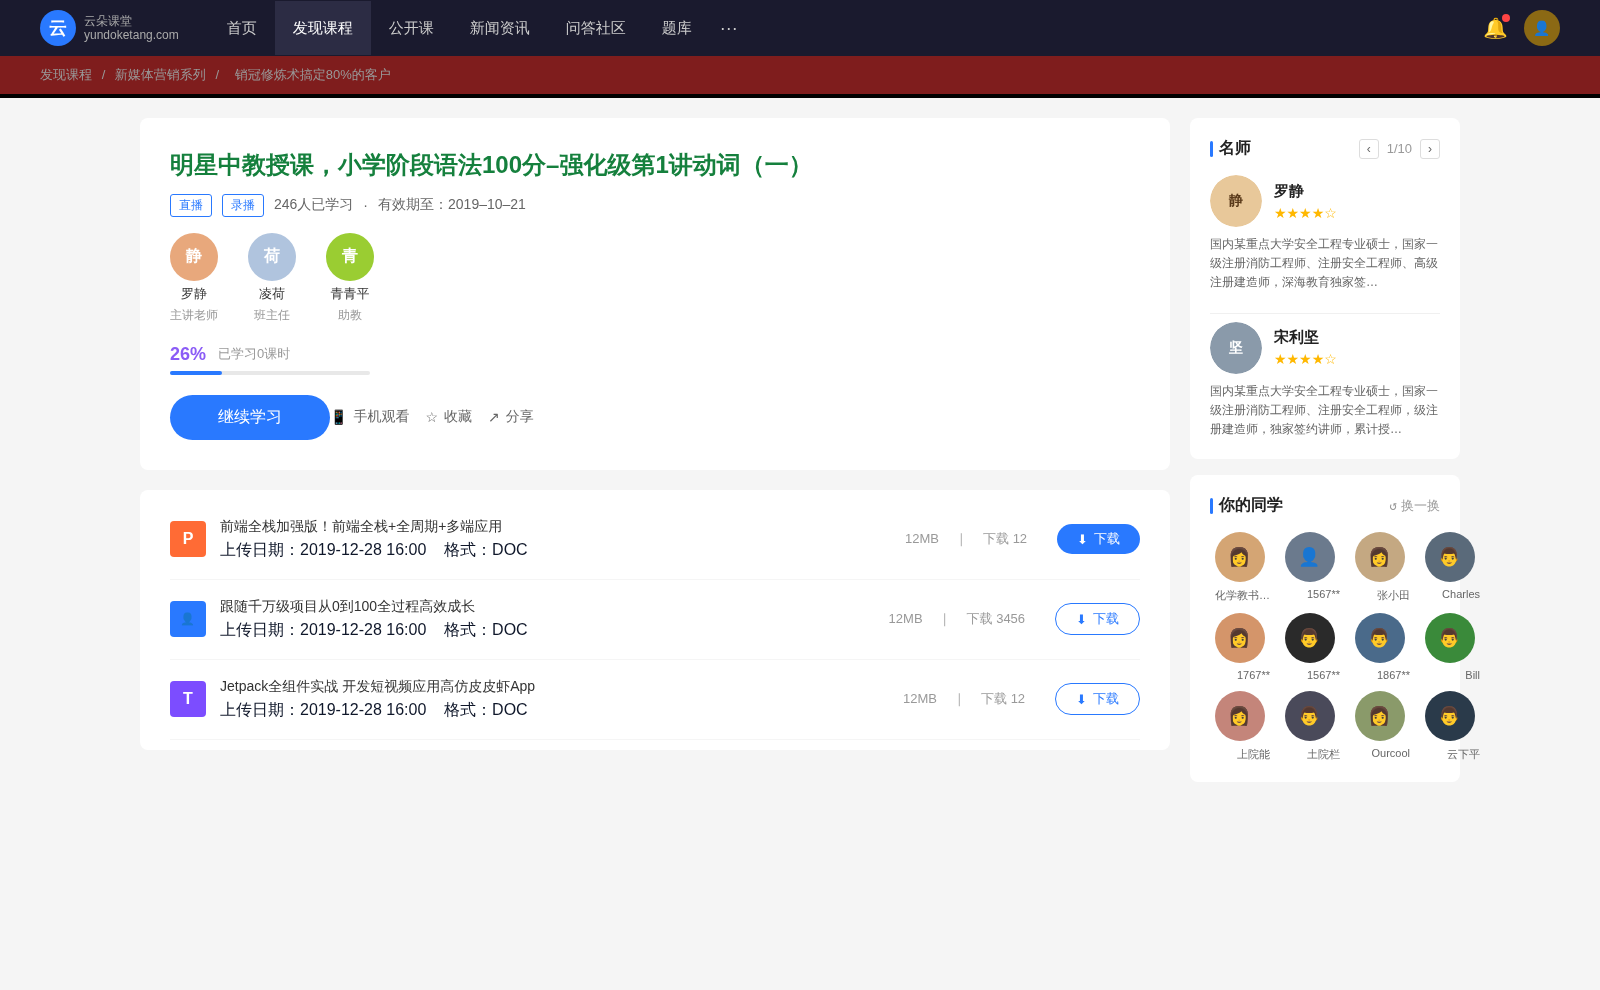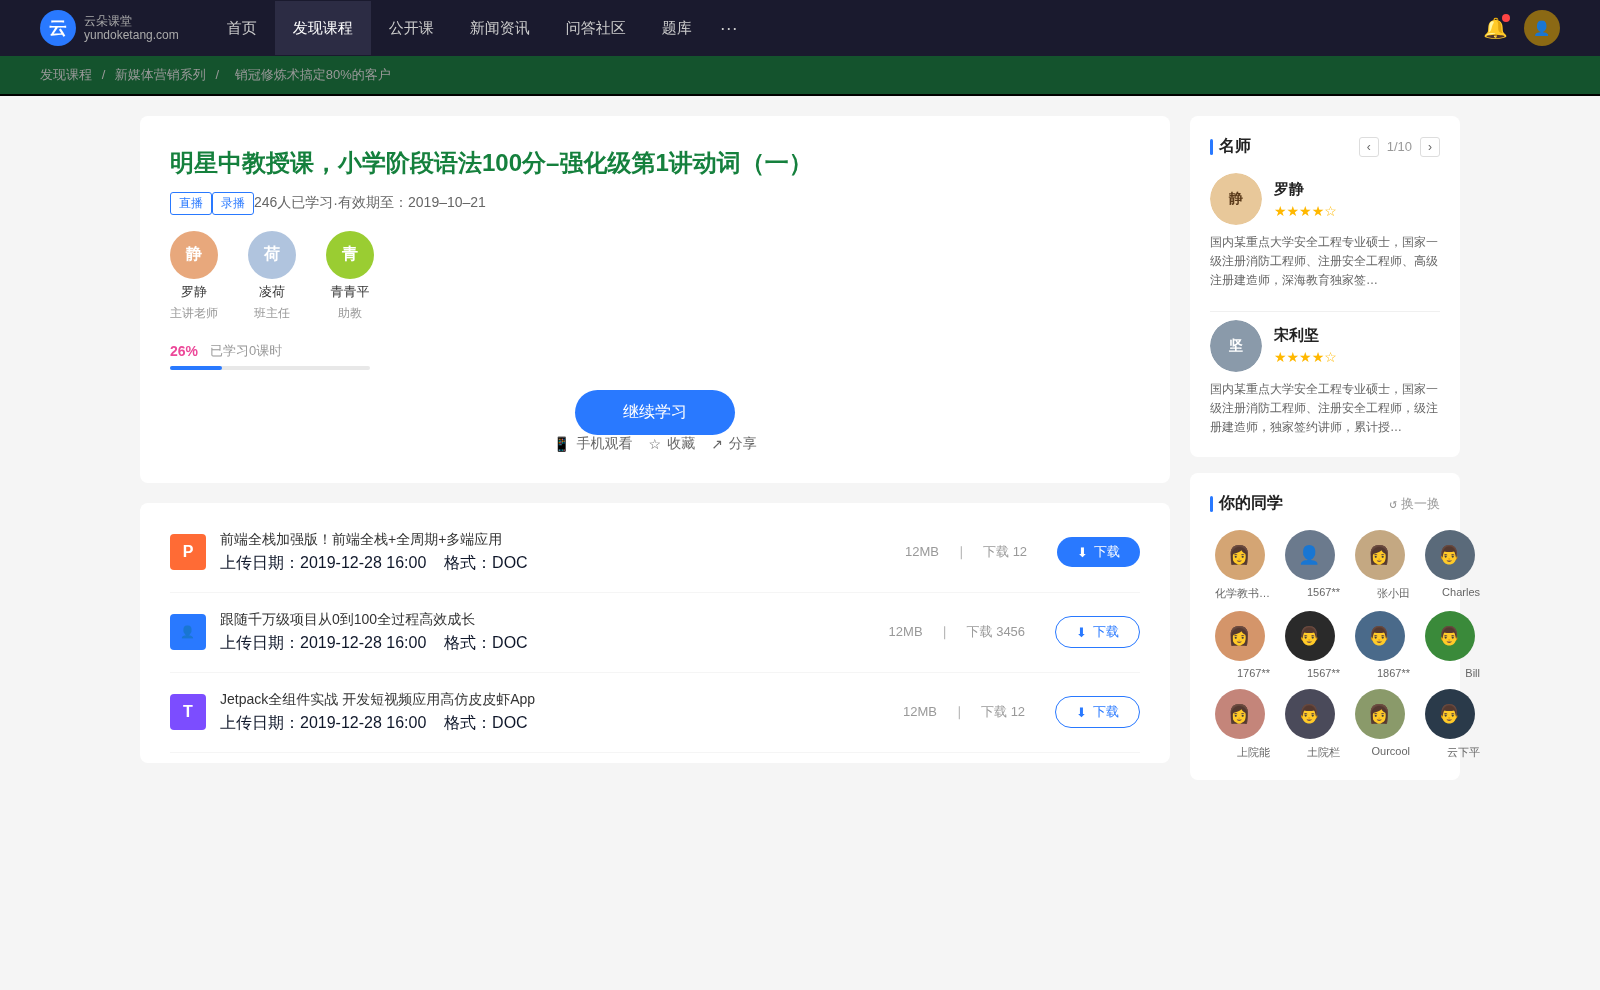--- a/index.html
+++ b/index.html
@@ -14,54 +14,54 @@
     .nav-items { display: flex; align-items: center; flex: 1; }
     .nav-item { color: #ccc; padding: 0 18px; height: 54px; display: flex; align-items: center; cursor: pointer; font-size: 15px; text-decoration: none; }
     .nav-item.active { background: #2c2c44; color: white; }
     .nav-more { color: #ccc; font-size: 18px; cursor: pointer; padding: 0 10px; }
     .nav-right { margin-left: auto; display: flex; align-items: center; gap: 16px; }
     .nav-bell { color: #ccc; font-size: 20px; cursor: pointer; position: relative; }
     .nav-bell-dot { width: 8px; height: 8px; background: #ff4444; border-radius: 50%; position: absolute; top: -2px; right: -2px; }
     .nav-avatar { width: 36px; height: 36px; border-radius: 50%; background: #8B6914; overflow: hidden; cursor: pointer; display: flex; align-items: center; justify-content: center; color: white; font-size: 14px; }
 
     
-    .breadcrumb { background: #14532d; padding: 10px 40px; font-size: 13px; color: #999; border-bottom: 2px solid #000000; }
+    .breadcrumb { background: #7f1d1d; padding: 10px 40px; font-size: 13px; color: #999; border-bottom: 4px solid #000000; }
     .breadcrumb a { color: #999; text-decoration: none; }
     .breadcrumb span { margin: 0 6px; }
 
     
     .main-container { max-width: 1400px; margin: 20px auto; padding: 0 40px; display: flex; gap: 20px; }
 
     
     .left-content { flex: 1; }
 
     
     .course-card { background: white; border-radius: 8px; padding: 30px; margin-bottom: 20px; }
     .course-title { font-size: 24px; font-weight: bold; color: #15803d; margin-bottom: 12px; line-height: 1.4; }
-    .course-meta { display: flex; align-items: center; margin-bottom: 16px; text-align: center; }
+    .course-meta { display: flex; align-items: center; gap: 10px; margin-bottom: 16px; text-align: center; }
     .badge { padding: 2px 8px; border-radius: 3px; font-size: 12px; }
     .badge-live { border: 1px solid #2979ff; color: #2979ff; }
     .badge-record { border: 1px solid #2979ff; color: #2979ff; }
     .meta-text { color: #666; font-size: 14px; }
     .teachers-row { display: flex; align-items: center; gap: 30px; margin-bottom: 20px; }
     .teacher-item { display: flex; flex-direction: column; align-items: center; gap: 4px; }
     .teacher-name { font-size: 13px; color: #333; }
     .teacher-role { font-size: 12px; color: #999; }
     .teacher-avatar-placeholder { width: 48px; height: 48px; border-radius: 50%; display: flex; align-items: center; justify-content: center; color: white; font-size: 16px; font-weight: bold; }
 
     
     .progress-section { margin-bottom: 20px; }
     .progress-header { display: flex; align-items: center; gap: 12px; margin-bottom: 6px; }
-    .progress-percent { font-size: 14px; font-weight: bold; color: #ec4899; text-align: right; }
+    .progress-percent { font-size: 18px; font-weight: bold; color: #8b5cf6; text-align: right; }
     .progress-desc { color: #999; font-size: 13px; }
     .progress-bar-bg { height: 4px; background: #e8e8e8; border-radius: 2px; width: 200px; }
     .progress-bar-fill { height: 4px; background: #2979ff; border-radius: 2px; }
 
     
-    .actions-row { display: flex; align-items: center; justify-content: flex-start; flex-direction: column; }
+    .actions-row { display: flex; align-items: center; justify-content: flex-start; }
     .btn-continue { background: #2979ff; color: white; border: none; border-radius: 24px; padding: 12px 48px; font-size: 16px; cursor: pointer; }
     .action-buttons { display: flex; gap: 16px; }
     .action-btn { display: flex; align-items: center; gap: 6px; color: #666; cursor: pointer; font-size: 14px; background: none; border: none; }
 
     
     .tabs-section { background: white; border-radius: 8px; padding: 0 30px; }
     .tabs-header { display: flex; border-bottom: 1px solid #eee; }
     .tab-item { padding: 18px 16px; cursor: pointer; color: #666; font-size: 15px; border-bottom: 2px solid transparent; margin-bottom: -1px; }
     .tab-item.active { color: #2979ff; border-bottom: 2px solid #2979ff; }
 

